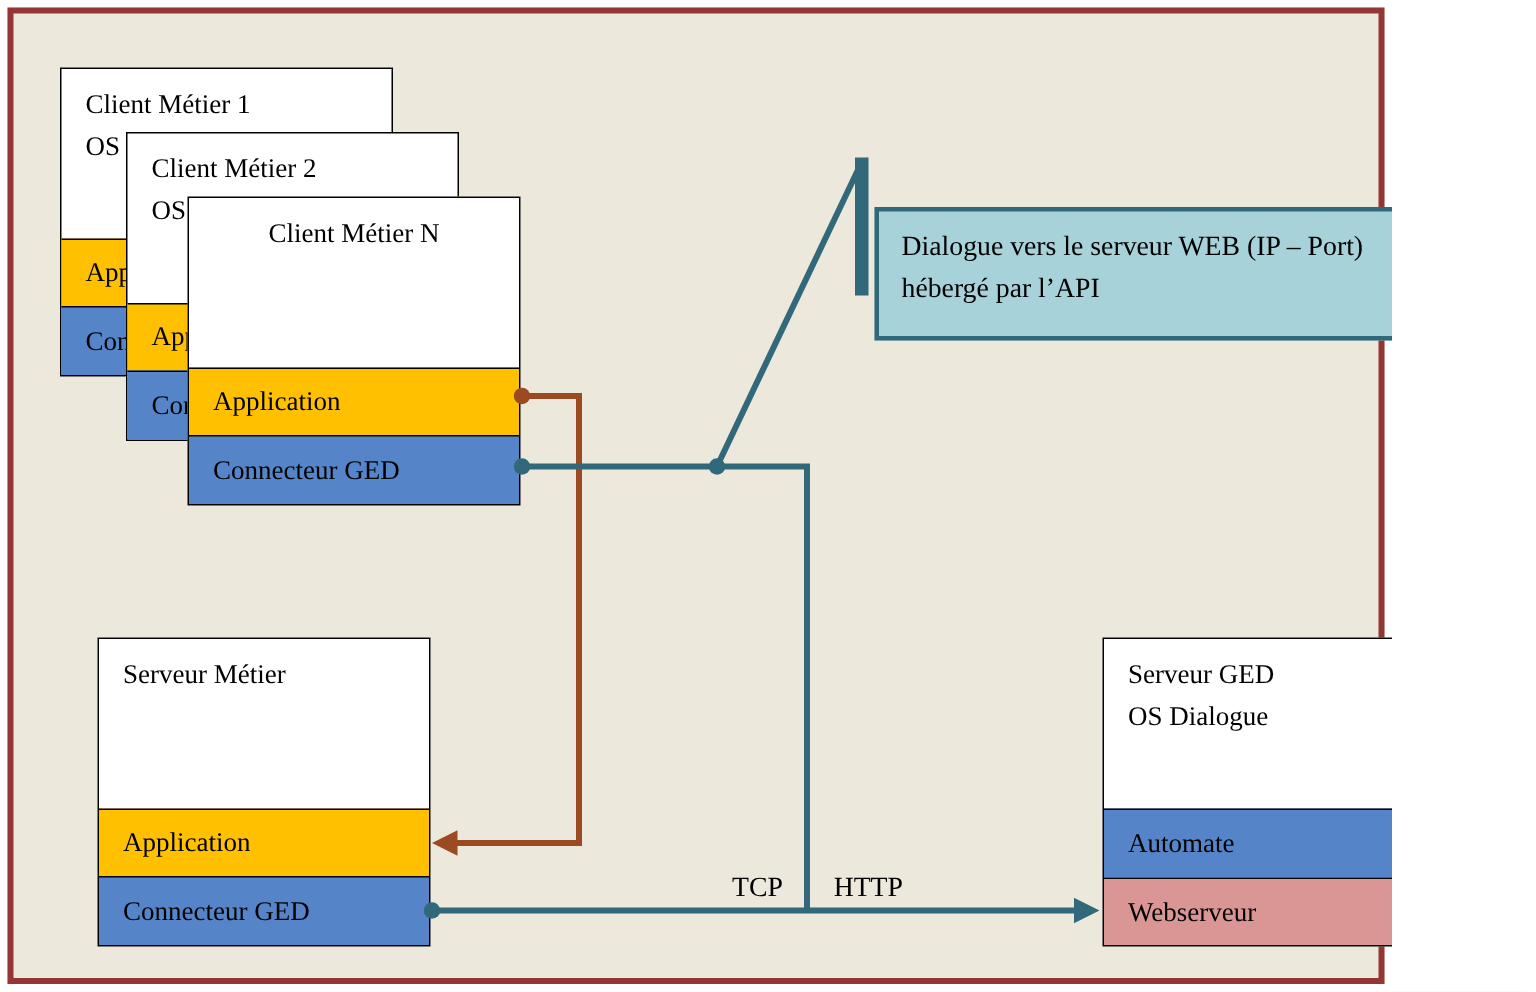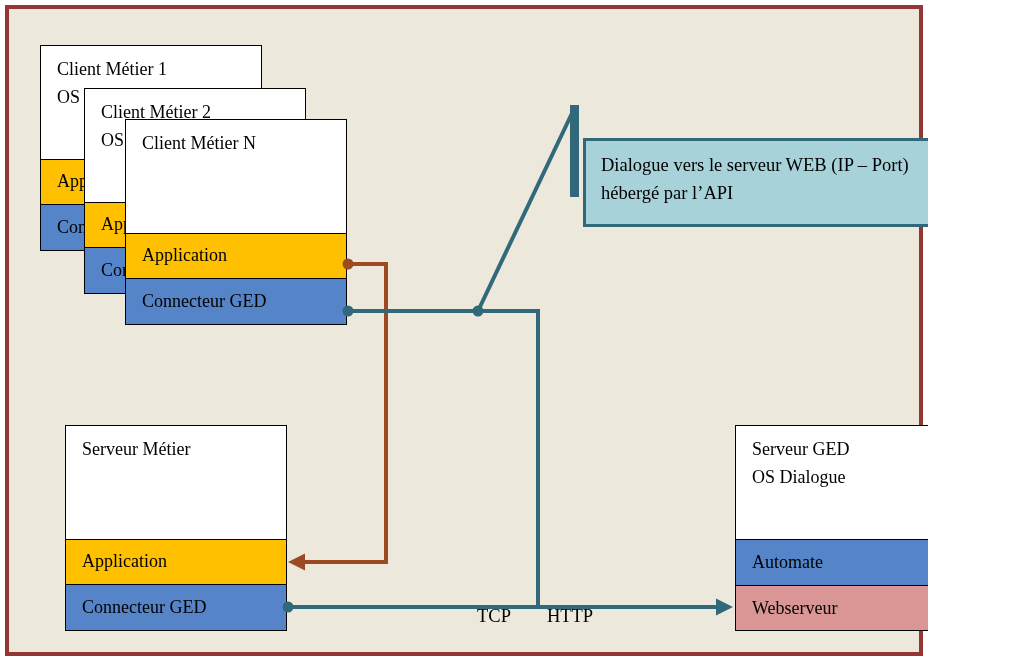--- a/index.html
+++ b/index.html
@@ -27,21 +27,21 @@
   #callout-bar{
     position:absolute;left:570px;top:105px;width:9px;height:92px;background:#31697a;z-index:4;
   }
   #callout-box{
     position:absolute;left:583px;top:107px;width:387px;height:89px;box-sizing:border-box;
     background:#a7d2da;border:3px solid #31697a;padding:11px 15px;
     font-size:18.5px;line-height:1.5;z-index:4;margin-top:31px;
   }
   #wires{position:absolute;left:0;top:0;z-index:5;pointer-events:none;}
   .edge-label{
-    position:absolute;z-index:6;font-size:18.5px;text-align:center;background:transparent;margin-top:24px;
+    position:absolute;z-index:6;font-size:18.5px;text-align:right;background:transparent;
   }
   #tcp-label{left:466px;top:582px;width:56px;}
   #http-label{left:538px;top:582px;width:64px;}
 </style>
 </head>
 <body>
 
 <div id="stage">
   <div id="frame"></div>
 
@@ -56,21 +56,21 @@
 
   <div class="node" style="left:84px;top:88px;z-index:2;">
     <div class="node-title">
       <div>Client Métier 2</div>
       <div>OS</div>
     </div>
     <div class="bar app">Application</div>
     <div class="bar conn conn-last">Connecteur GED</div>
   </div>
 
-  <div class="node" style="left:125px;top:119px;z-index:3;">
+  <div class="node" style="left:125px;top:131px;z-index:3;text-align:center;">
     <div class="node-title">
       <div>Client Métier N</div>
       <div></div>
     </div>
     <div class="bar app">Application</div>
     <div class="bar conn conn-last">Connecteur GED</div>
   </div>
 
   <div class="node" style="left:65px;top:425px;z-index:3;">
     <div class="node-title">

